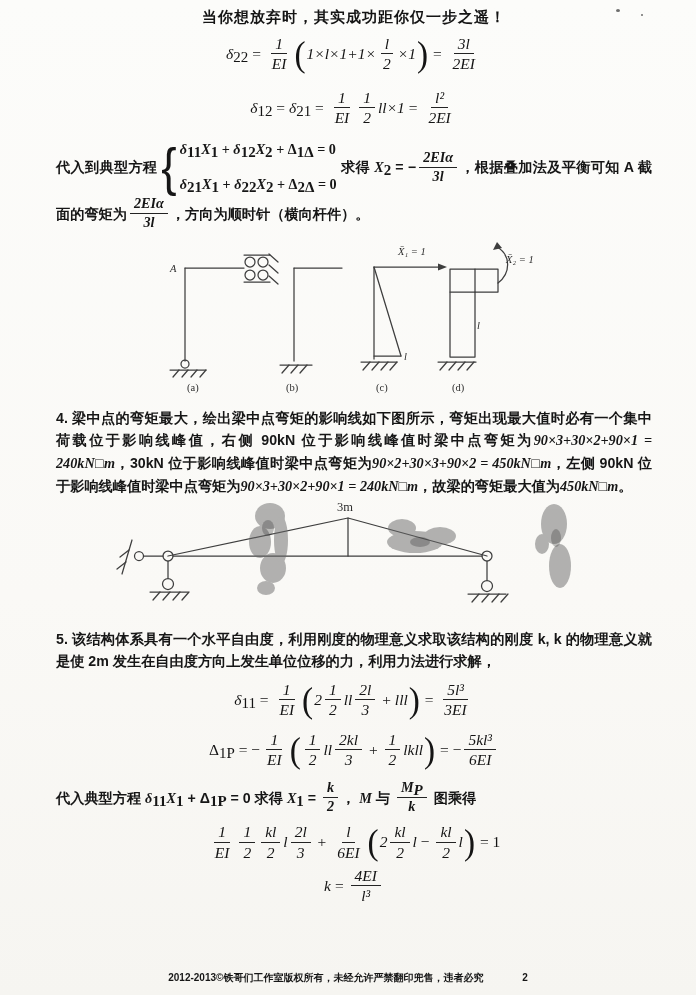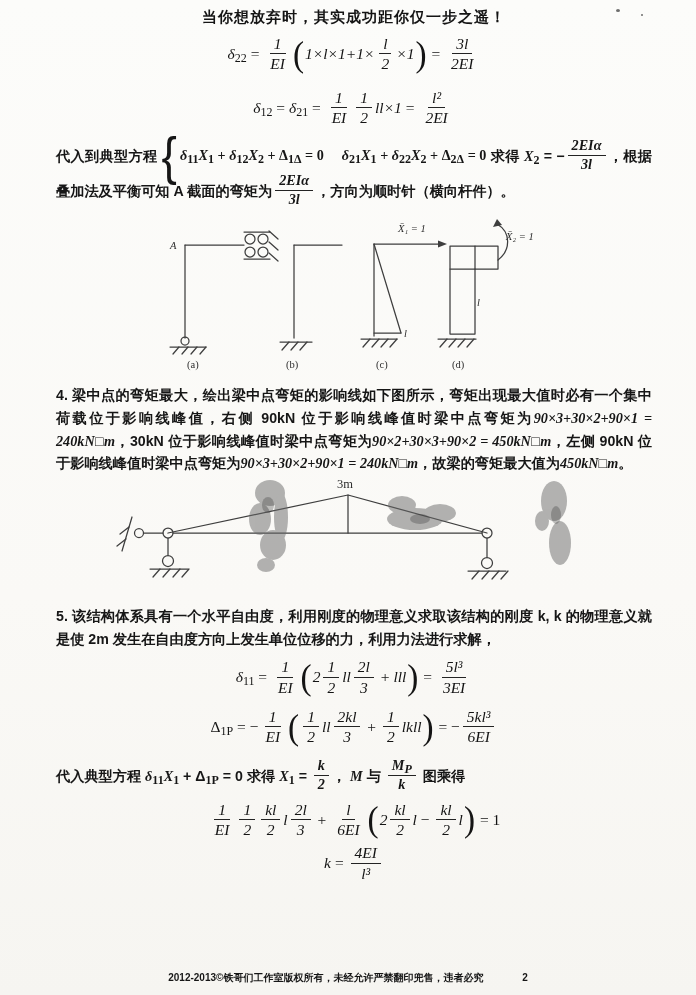--- a/index.html
+++ b/index.html
@@ -10,30 +10,30 @@
   .speck{position:absolute;background:#4a4a4a;border-radius:50%;opacity:.8;}
   .motto{text-align:center;font-family:"Liberation Sans",sans-serif;font-weight:700;
     font-size:15px;letter-spacing:1px;margin-top:2px;color:#141414;}
   .math{display:block;text-align:center;font-size:15.5px;color:#141414;
     font-family:"Liberation Serif",serif;white-space:nowrap;}
   .para{font-family:"Liberation Sans",sans-serif;font-weight:600;font-size:14.2px;
     line-height:1.6;text-align:justify;color:#161616;}
   .para .tk-i,.para .frac,.para .cases-row,.para sub{font-family:"Liberation Serif",serif;}
   .tk-n{white-space:pre-wrap;}
   .tk-i{font-style:italic;white-space:pre-wrap;}
-  sub.tk-s{font-size:12px;line-height:0;vertical-align:-3px;letter-spacing:0;}
+  sub.tk-s{font-size:15px;line-height:0;vertical-align:-3px;letter-spacing:0;}
   .tk-b{font-size:215%;font-weight:400;line-height:0;vertical-align:middle;
     display:inline-block;transform:scaleY(1.05);margin:0 1px;position:relative;top:-2px;}
   .frac{display:inline-flex;flex-direction:column;align-items:center;vertical-align:middle;
     margin:0 3px;line-height:1.12;font-style:italic;text-align:center;position:relative;top:-2px;}
   .frac .num{display:block;padding:0 4px 1px;border-bottom:1.3px solid #232323;}
   .frac .den{display:block;padding:1px 4px 0;}
   .cases{display:inline-flex;align-items:center;vertical-align:middle;margin:0 4px;position:relative;top:-2px;}
   .brace{font-size:46px;line-height:0;font-weight:400;margin-right:3px;display:inline-block;transform:scaleY(1.12);}
-  .cases-col{display:inline-flex;gap:18px;font-size:14.2px;}
+  .cases-col{display:inline-flex;flex-direction:column;gap:12px;font-size:14.2px;}
   .cases-row{white-space:nowrap;}
   .figrow{margin:6px 0 0 100px;}
   .figbeam{margin:0 0 0 54px;}
   .ln path,.ln circle{stroke:#3e3e3e;stroke-width:1.25;fill:none;stroke-linecap:round;stroke-linejoin:round;}
   .fillp{fill:#3e3e3e !important;stroke:none !important;}
   .st{font-family:"Liberation Serif",serif;font-size:10.5px;fill:#2c2c2c;}
   .st2{font-family:"Liberation Serif",serif;font-size:12.5px;fill:#2c2c2c;}
   .it{font-style:italic;}
   .footer{position:absolute;left:0;right:0;bottom:10px;text-align:center;
     font-family:"Liberation Sans",sans-serif;font-weight:600;font-size:10px;color:#161616;}

